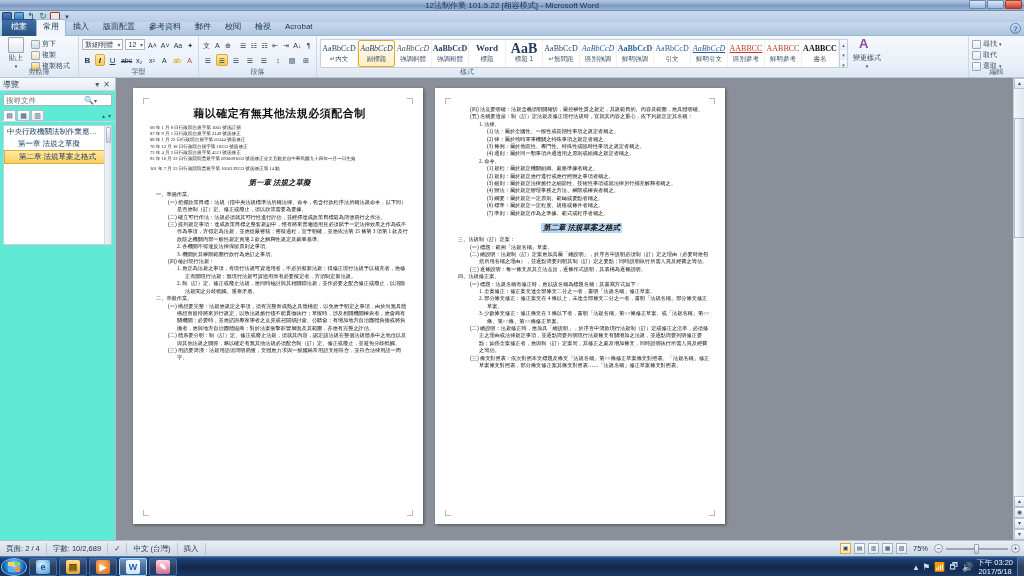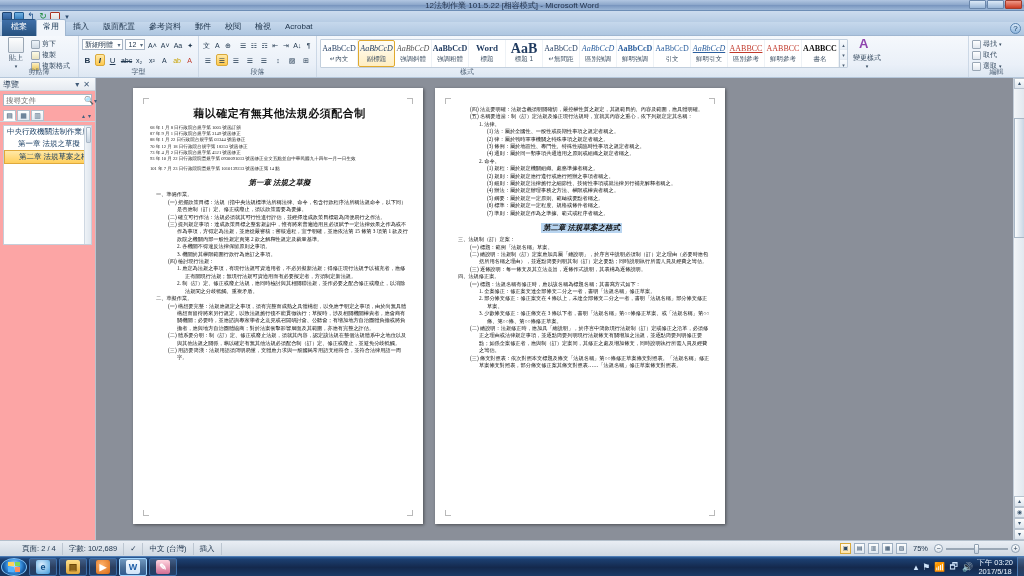--- a/index.html
+++ b/index.html
@@ -104,22 +104,22 @@
   .gname { font-size:6.5px; color:#3c4f63; margin-top:1px; white-space:nowrap;}
   .gscroll { display:flex; flex-direction:column; justify-content:space-between; width:8px; border-left:1px solid #c2cfdd;}
   .gscroll div { font-size:5px; text-align:center; color:#4a5d72; height:10px; line-height:10px;
      border-bottom:1px solid #e3e9f0; background:linear-gradient(to bottom,#f7fafd,#e7eef6);}
   .workspace {
     position:absolute; top:78px; left:0; width:1024px; height:462px;
     background:#8a8f99;
   }
   
   .navpane {
-    position:absolute; left:0; top:0; width:96px; height:462px;
-    background:#fca5a5; border-right:1px solid #b9c2cd;
+    position:absolute; left:0; top:0; width:116px; height:462px;
+    background:#5eead4; border-right:1px solid #b9c2cd;
   }
   .navhdr { height:13px; display:flex; align-items:center; padding:0 3px;
     background:linear-gradient(to bottom,#f7f9fb,#e6ebf1); border-bottom:1px solid #ccd4dd;}
   .navhdr .t { font-size:8px; color:#1f3550; flex:1;}
   .navhdr .x { font-size:8px; color:#415b78; padding:0 2px;}
   .navsearch { margin:3px; height:12px; border:1px solid #a9b6c4; background:#fff;
     display:flex; align-items:center; padding:0 2px; }
   .navsearch input { border:none; outline:none; width:78px; font-size:7.5px; color:#7a8694;
      font-family:"Liberation Sans",sans-serif; background:transparent;}
   .mag { color:#2d6fba; font-size:8px; }
@@ -170,21 +170,21 @@
   .vs-btn { width:11px;height:11px; background:linear-gradient(to bottom,#fdfefe,#dde5ee);
      border:1px solid #b8c3cf; font-size:6px; text-align:center; line-height:9px; color:#3f5770;}
   .vs-thumb { position:absolute; top:40px; left:0; width:11px; height:120px;
      background:linear-gradient(to right,#fbfdfe,#c9d6e4); border:1px solid #a9b7c6;}
   .vs-nav { position:absolute; bottom:0; left:0; width:11px; }
 
   
   .status {
     position:absolute; top:540px; left:0; width:1024px; height:16px;
     background:linear-gradient(to bottom,#e9eef4,#cfd8e2); border-top:1px solid #b3bfcb;
-    display:flex; align-items:center; font-size:7.5px; color:#22374e;padding-left:16px;
+    display:flex; align-items:center; font-size:7.5px; color:#22374e;
   }
   .st-item { padding:0 6px; border-right:1px solid #bcc6d1; height:12px; line-height:12px; white-space:nowrap;}
   .st-right { margin-left:auto; display:flex; align-items:center; gap:3px; padding-right:4px;}
   .viewbtn { width:11px;height:11px;border:1px solid #9fb0c2;background:linear-gradient(to bottom,#fdfefe,#dfe7ef);
      font-size:6px; text-align:center; line-height:9px; color:#2f4a66;}
   .viewbtn.active { border-color:#d9a93b; background:linear-gradient(to bottom,#fffaf0,#ffe3a6);}
   .zoomtrack { width:62px; height:2px; background:#9aa7b5; position:relative; }
   .zoomthumb { position:absolute; left:28px; top:-4px; width:5px;height:10px;
      background:linear-gradient(to bottom,#fbfdfe,#c3d0de); border:1px solid #8f9fb0; border-radius:1px;}
   .zc { width:9px;height:9px;border:1px solid #8fa0b2;border-radius:50%;

